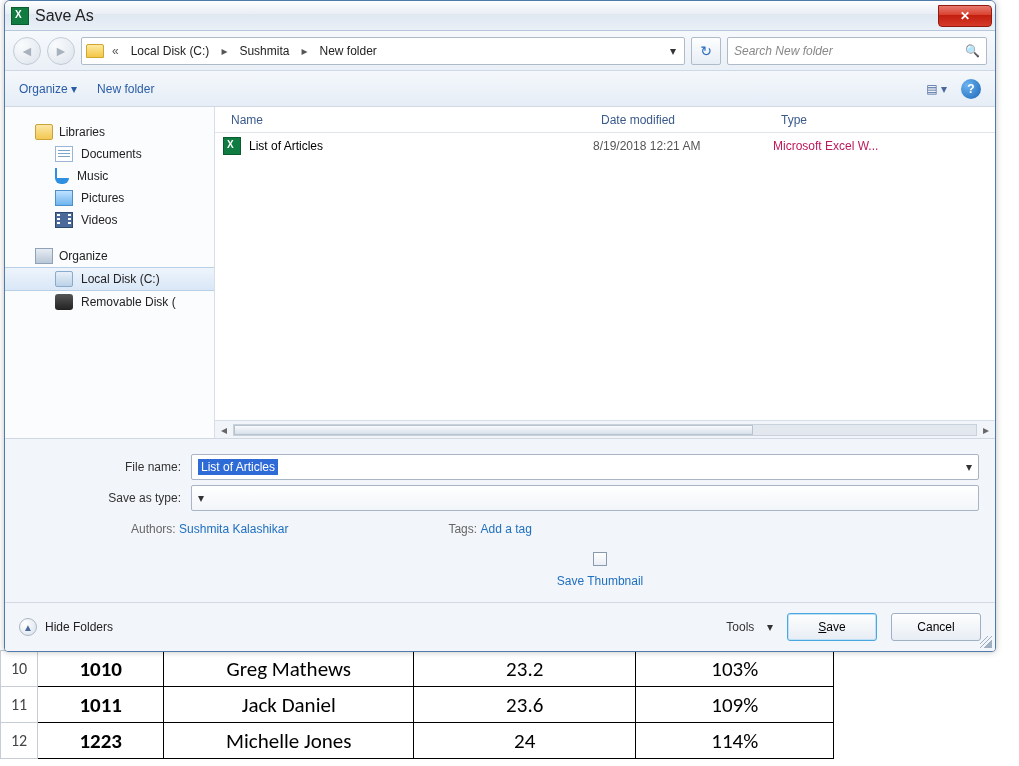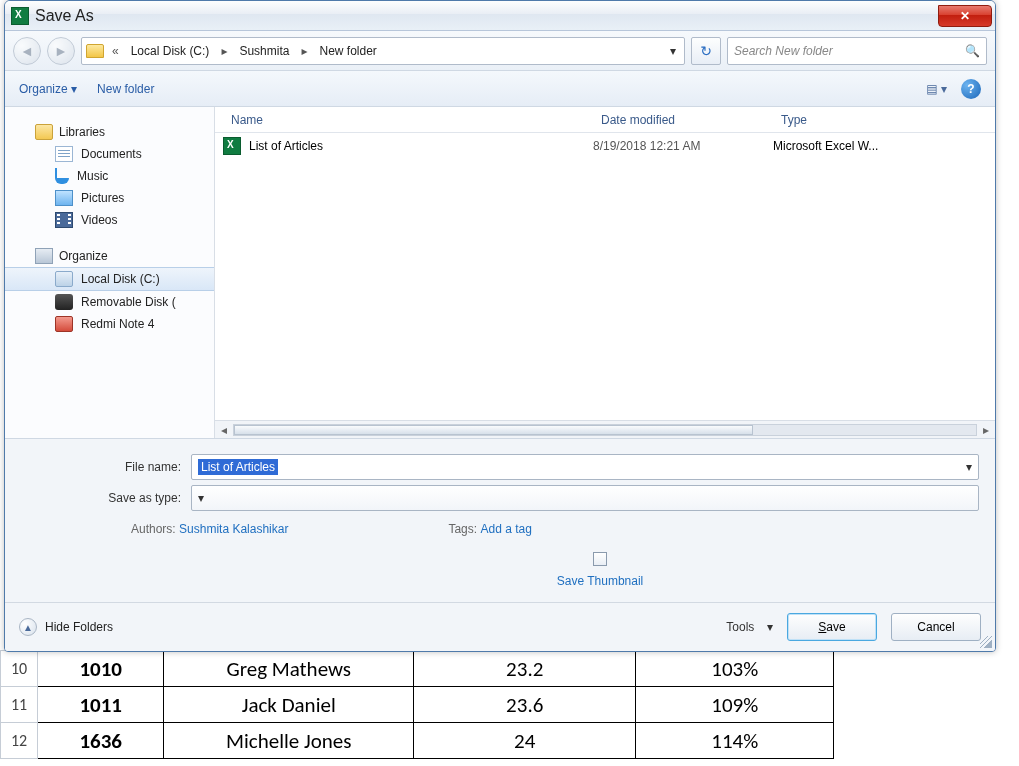--- a/index.html
+++ b/index.html
@@ -110,21 +110,21 @@
   .filelist{flex:1;display:flex;flex-direction:column;position:relative;}
   .cols{display:flex;height:26px;border-bottom:1px solid #e0e5ec;align-items:center;color:#3a5a8a;padding-left:8px;}
   .cols .col{padding:0 8px;}
   .cols .c-name{flex:0 0 370px;}
   .cols .c-date{flex:0 0 180px;}
   .cols .c-type{flex:1;}
   .rows{flex:1;overflow:auto;}
   .row{display:flex;align-items:center;height:26px;padding-left:8px;}
   .row .c-name{flex:0 0 370px;display:flex;align-items:center;gap:8px;}
   .row .c-date{flex:0 0 180px;color:#555;}
-  .row .c-type{flex:1;color:#000000;}
+  .row .c-type{flex:1;color:#be185d;}
   .xls-ico{width:18px;height:18px;background:#107c41;border:1px solid #0a5c2f;position:relative;}
   .xls-ico::after{content:"X";color:#fff;font-weight:bold;font-size:10px;position:absolute;left:3px;top:1px;}
   .hscroll{height:18px;border-top:1px solid #d8dee6;background:#f1f4f8;display:flex;align-items:center;}
   .hscroll .arrow{width:18px;text-align:center;color:#666;}
   .hscroll .track{flex:1;height:12px;background:#e3e8ef;position:relative;border:1px solid #c9d1db;}
   .hscroll .thumb{position:absolute;left:0;top:0;bottom:0;width:70%;background:linear-gradient(#f9fbfd,#d7e0ea);border:1px solid #b8c3d0;}
   
   .formarea{border-top:1px solid #cfd8e3;background:#f2f5f9;padding:10px 16px 8px 16px;}
   .form-row{display:flex;align-items:center;margin:5px 0;}
   .form-row label{width:170px;text-align:right;padding-right:10px;color:#333;}
@@ -172,21 +172,21 @@
     </tr>
     <tr>
       <td class="rowhdr">11</td>
       <td class="colA">1011</td>
       <td class="colB">Jack Daniel</td>
       <td class="colC">23.6</td>
       <td class="colD">109%</td>
     </tr>
     <tr>
       <td class="rowhdr">12</td>
-      <td class="colA">1636</td>
+      <td class="colA">1223</td>
       <td class="colB">Michelle Jones</td>
       <td class="colC">24</td>
       <td class="colD">114%</td>
     </tr>
   </tbody>
     </table>
 </div>
 
 <div class="dialog">
 
@@ -256,24 +256,20 @@
           <span>Organize</span>
         </div>
         <div class="tree-item sel">
             <span class="ico disk"></span>
             <span>Local Disk (C:)</span>
           </div>
         <div class="tree-item">
             <span class="ico remov"></span>
             <span>Removable Disk (</span>
           </div>
-        <div class="tree-item">
-            <span class="ico phone"></span>
-            <span>Redmi Note 4</span>
-          </div>
       </div>
     </div>
 
     <div class="filelist">
       <div class="cols">
         <div class="col c-name">Name</div>
         <div class="col c-date">Date modified</div>
         <div class="col c-type">Type</div>
       </div>
       <div class="rows">

